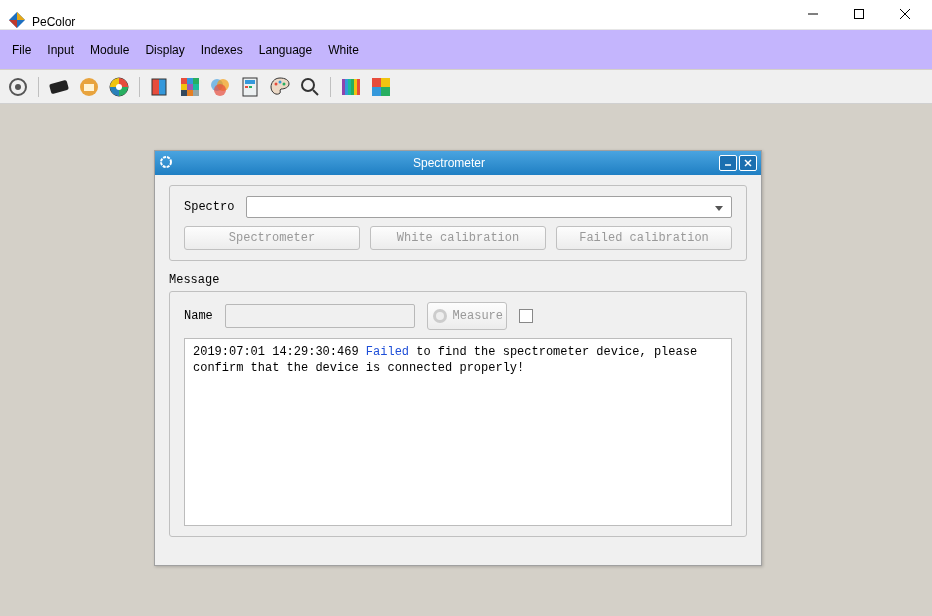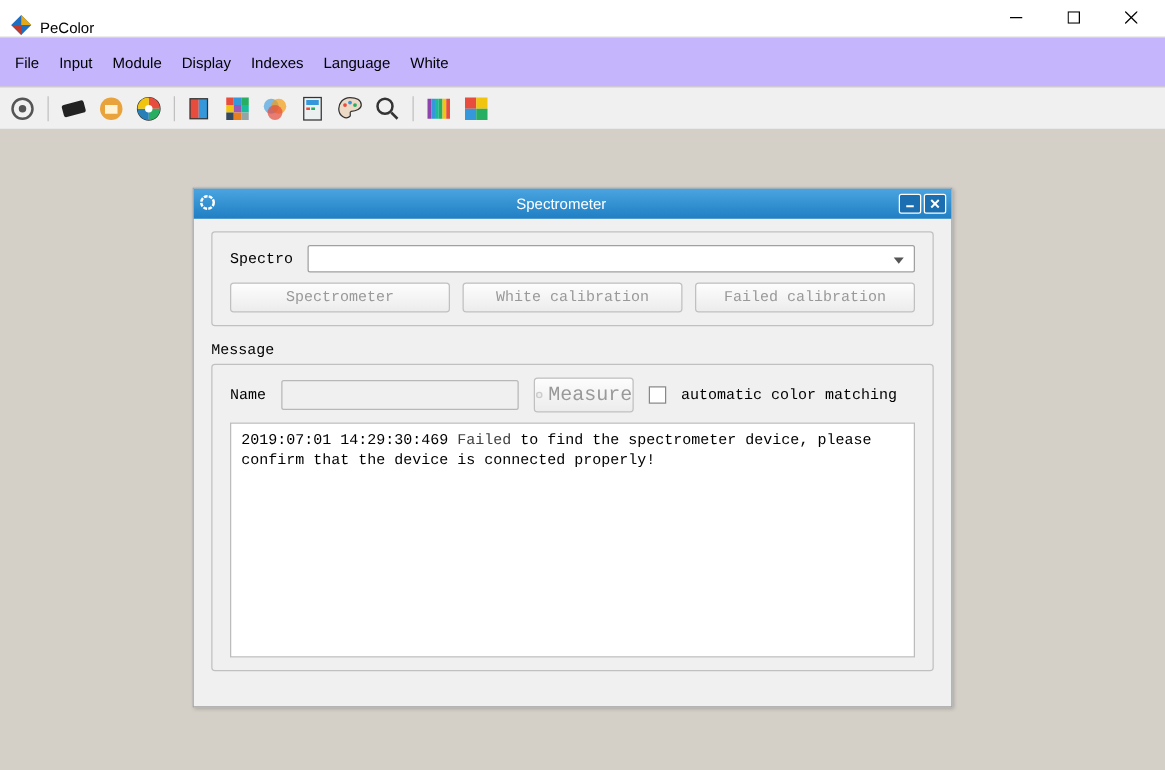--- a/index.html
+++ b/index.html
@@ -125,39 +125,39 @@
   height: 28px;
   width: 80px;
   border: 1px solid #c0c0c0;
   background: linear-gradient(#fdfdfd, #ececec);
   border-radius: 3px;
   display: flex;
   align-items: center;
   justify-content: center;
   gap: 4px;
   font-family: "Courier New", monospace;
-  font-size: 16px;
+  font-size: 12px;
   color: #999;
 }
 .checkbox {
   width: 14px; height: 14px;
   border: 1px solid #888;
   background: #fff;
 }
 .log-box {
   height: 188px;
   border: 1px solid #bcbcbc;
   background: #fff;
   padding: 6px 8px;
   font-family: "Courier New", monospace;
   font-size: 12px;
   line-height: 1.3;
   color: #000;
 }
-.log-failed { color: #404040; }
+.log-failed { color: #1d4ed8; }
 </style>
 </head>
 <body>
 
 <div class="titlebar">
   <span class="app-icon">
     <svg viewBox="0 0 18 18" width="18" height="18">
       <polygon points="9,1 17,9 9,17 1,9" fill="#1e6fc0"></polygon>
       <polygon points="9,1 17,9 9,9" fill="#e6a817"></polygon>
       <polygon points="9,17 1,9 9,9" fill="#c0392b"></polygon>
@@ -336,21 +336,20 @@
           <span class="inline-label">Name</span>
           <div class="name-input"></div>
           <div class="measure-btn">
             <svg width="18" height="18" viewBox="0 0 18 18">
                 <circle cx="9" cy="9" r="7" fill="#ccc"></circle>
                 <circle cx="9" cy="9" r="4" fill="#eee"></circle>
               </svg>
             <span>Measure</span>
           </div>
           <div class="checkbox"></div>
-          <span class="inline-label">automatic color matching</span>
         </div>
         <div class="log-box">
           <span>2019:07:01 14:29:30:469</span>
           <span> </span><span class="log-failed">Failed</span><span> to find the spectrometer device, please confirm that the device is connected properly!</span>
         </div>
       </div>
     </div>
   </div>
 </div>
 

